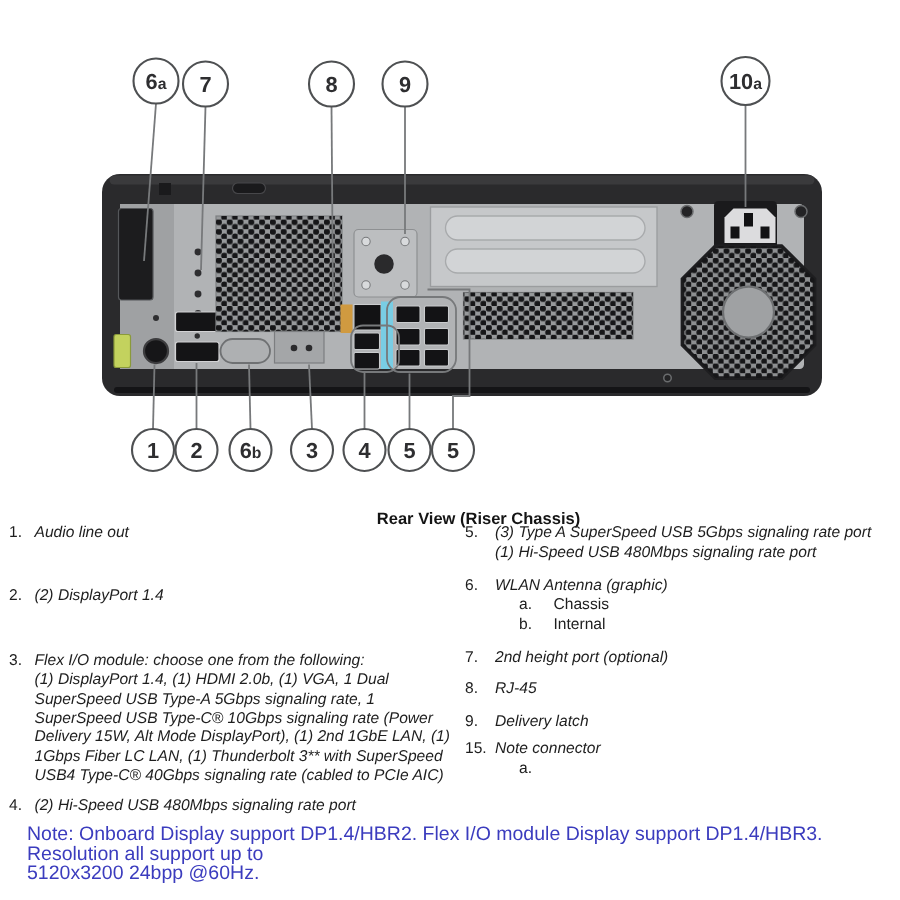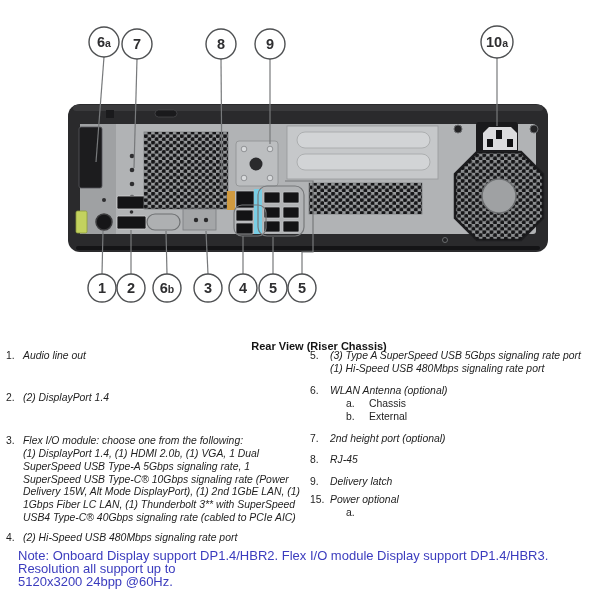--- a/index.html
+++ b/index.html
@@ -1,19 +1,19 @@
 <!DOCTYPE html>
 <html><head>
 <meta charset="utf-8">
 <style>
   html,body{margin:0;padding:0;background:#ffffff;}
   body{width:600px;height:600px;overflow:hidden;font-family:"Liberation Sans",sans-serif;}
   .page{position:relative;width:600px;height:600px;background:#fff;}
 
-  .figure-wrap{position:absolute;left:0;top:0;width:564px;height:336px;}
+  .figure-wrap{position:absolute;left:0;top:12px;width:564px;height:336px;}
   svg{display:block;}
   svg text{font-family:"Liberation Sans",sans-serif;font-weight:600;fill:#2e2e30;}
   .callout-num{font-size:14.5px;}
   .callout-suf{font-size:10.5px;}
 
   .legend-title{position:absolute;top:340px;left:0;width:600px;text-align:center;
     transform:translateX(19px);font-size:11px;font-weight:bold;color:#141414;}
 
   .col{position:absolute;font-size:10.4px;line-height:12.9px;color:#1e1e1e;}
   .col-left{left:6px;top:350px;width:297px;}
@@ -255,29 +255,29 @@
     <div class="item-block">
       <div class="item">
         <span class="num">5.</span>
         <span class="txt">(3) Type A SuperSpeed USB 5Gbps signaling rate port
 (1) Hi-Speed USB 480Mbps signaling rate port</span>
       </div>
     </div>
     <div class="item-block">
       <div class="item">
         <span class="num">6.</span>
-        <span class="txt">WLAN Antenna (optional)</span>
+        <span class="txt">WLAN Antenna (graphic)</span>
       </div>
       <div class="sub">
         <span class="letter">a.</span>
         <span>Chassis</span>
       </div>
       <div class="sub">
         <span class="letter">b.</span>
-        <span>External</span>
+        <span>Internal</span>
       </div>
     </div>
     <div class="item-block">
       <div class="item">
         <span class="num">7.</span>
         <span class="txt">2nd height port (optional)</span>
       </div>
     </div>
     <div class="item-block">
       <div class="item">
@@ -287,21 +287,21 @@
     </div>
     <div class="item-block" id="ri9">
       <div class="item">
         <span class="num">9.</span>
         <span class="txt">Delivery latch</span>
       </div>
     </div>
     <div class="item-block">
       <div class="item">
         <span class="num">15.</span>
-        <span class="txt">Power optional</span>
+        <span class="txt">Note connector</span>
       </div>
       <div class="sub">
         <span class="letter">a.</span>
       </div>
     </div>
   </div>
 
   <div class="note">
     <p>Note: Onboard Display support DP1.4/HBR2. Flex I/O module Display support DP1.4/HBR3. Resolution all support up to
 5120x3200 24bpp @60Hz.</p>

